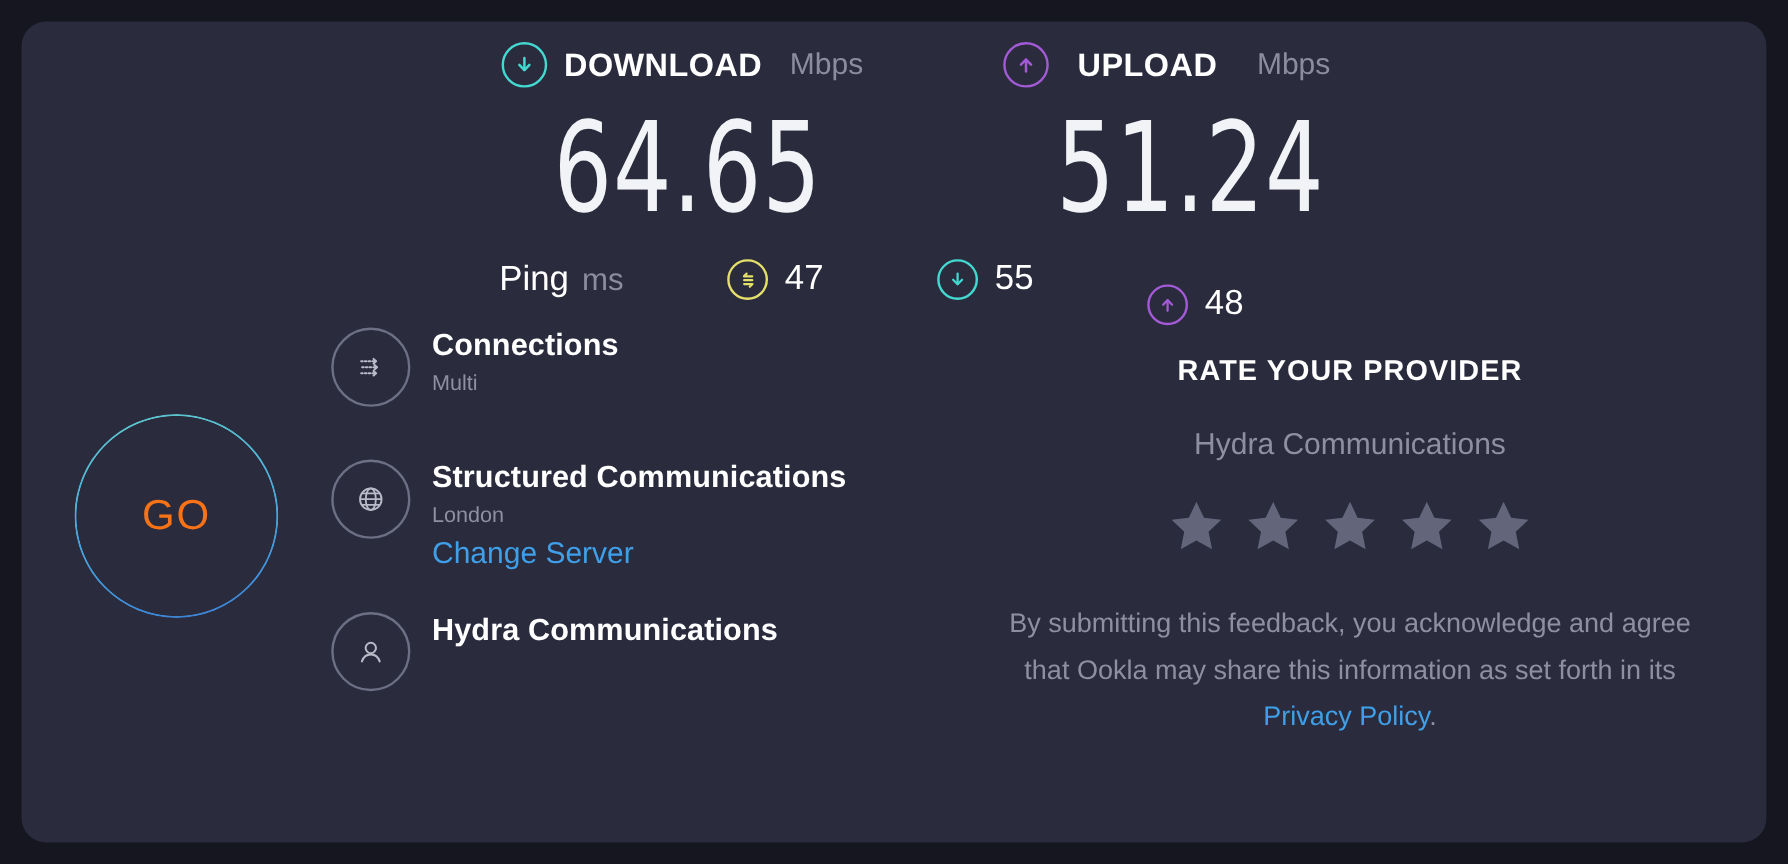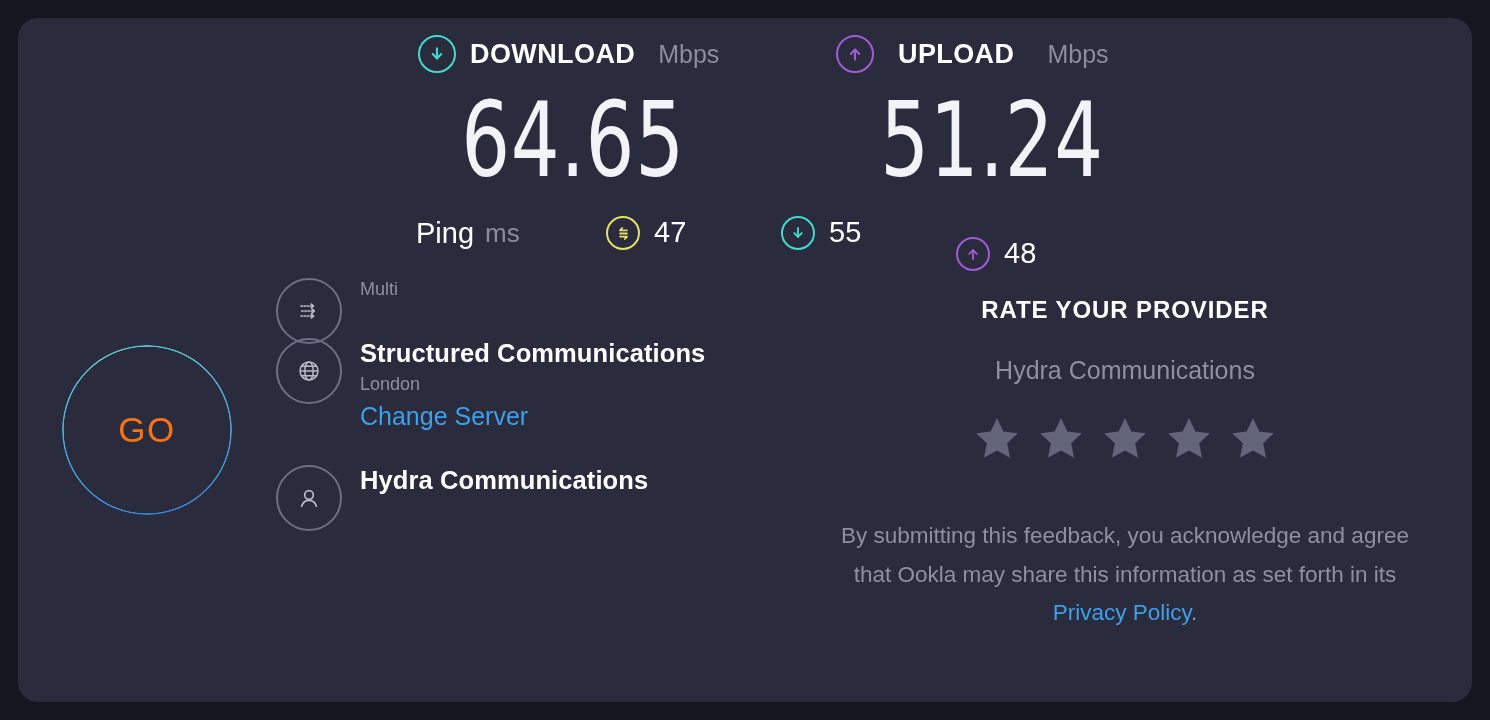--- a/index.html
+++ b/index.html
@@ -214,21 +214,21 @@
   }
   .info-link {
     display: inline-block;
     font-size: 25px;
     color: #3f9fe8;
     text-decoration: none;
     cursor: pointer;
     margin-top: 7px;
   }
   .item-connections { top: 0; }
-  .item-server      { margin-top: 37px; }
+  .item-server      { margin-top: 52px; }
   .item-isp         { margin-top: 34px; }
 
   
   .rate-panel {
     position: absolute;
     left: 760px;
     top: 278px;
     width: 694px;
     text-align: center;
   }
@@ -250,21 +250,21 @@
     gap: 18px;
   }
   .star {
     width: 46px;
     height: 46px;
     color: #63657a;
     cursor: pointer;
   }
   .star svg { display: block; width: 46px; height: 46px; }
   .rate-disclaimer {
-    margin-top: 56px;
+    margin-top: 40px;
     font-size: 22.5px;
     line-height: 1.72;
     color: #8e90a1;
     padding: 0 44px;
   }
   .rate-disclaimer a {
     color: #3f9fe8;
     text-decoration: none;
     cursor: pointer;
   }
@@ -358,20 +358,21 @@
             <g stroke="currentColor" stroke-width="1.7" stroke-linecap="round">
               <path d="M7 10 h1.3 M10.1 10 h1.3 M13.2 10 h1.3 M16.3 10 h2.6" stroke-dasharray="0"></path>
               <path d="M17.3 8.1 L19.4 10 L17.3 11.9" stroke-linejoin="round" fill="none"></path>
               <path d="M7.8 15 h1.3 M10.9 15 h1.3 M14 15 h1.3 M17.1 15 h2.6"></path>
               <path d="M18.1 13.1 L20.2 15 L18.1 16.9" stroke-linejoin="round" fill="none"></path>
               <path d="M7 20 h1.3 M10.1 20 h1.3 M13.2 20 h1.3 M16.3 20 h2.6"></path>
               <path d="M17.3 18.1 L19.4 20 L17.3 21.9" stroke-linejoin="round" fill="none"></path>
             </g>
           </svg>
         </span>
+        <div class="info-primary">Connections</div>
         <div class="info-secondary">Multi</div>
       </div>
 
       <div class="info-item item-server">
         <span class="info-circle">
           <svg width="30" height="30" viewBox="0 0 30 30" fill="none" stroke="currentColor" stroke-width="1.5">
             <circle cx="15" cy="15" r="9"></circle>
             <ellipse cx="15" cy="15" rx="4.2" ry="9"></ellipse>
             <path d="M6.2 15 H23.8"></path>
             <path d="M7.6 10.2 H22.4 M7.6 19.8 H22.4"></path>

